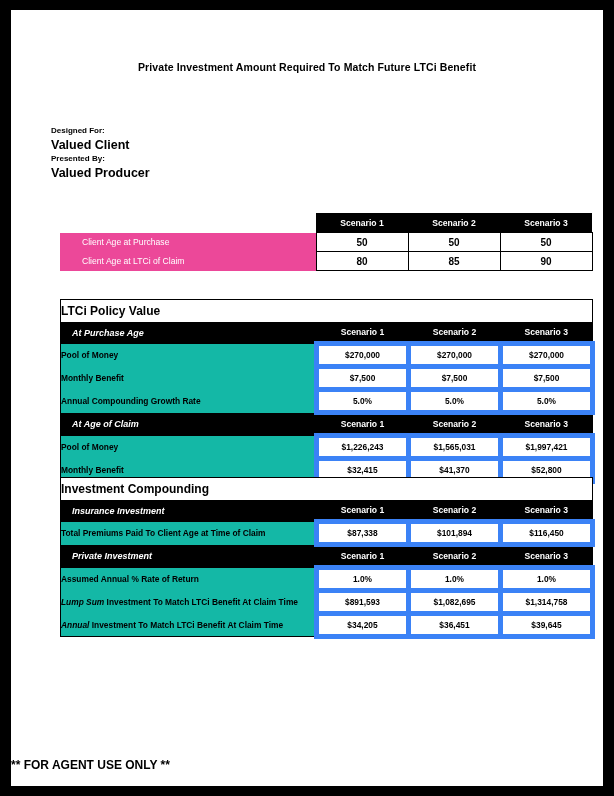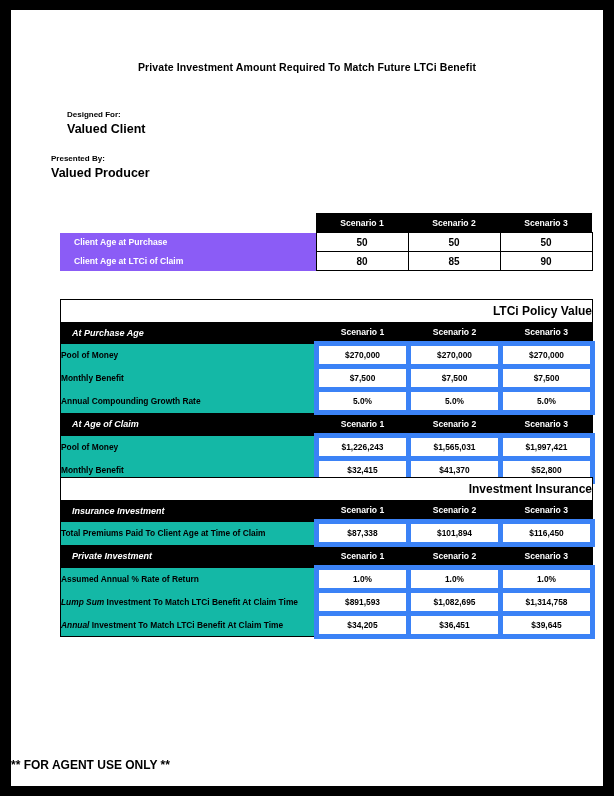--- a/index.html
+++ b/index.html
@@ -43,21 +43,21 @@
     font-size: 10.5px;
     font-weight: bold;
     color: #000;
     letter-spacing: 0.1px;
   }
 
   .meta-block {
     position: absolute;
     left: 40px;
   }
-  .meta-designed { top: 99px; margin-left: 16px; }
+  .meta-designed { top: 115px; }
   .meta-presented { top: 143px; }
 
   .meta-label {
     font-size: 8px;
     font-weight: bold;
     color: #000;
     line-height: 11px;
   }
   .meta-value {
     font-size: 12.5px;
@@ -127,25 +127,25 @@
   }
   #tbl-ages .hdr-sc {
     background: #000000;
     color: #ffffff;
     font-weight: bold;
     font-size: 8.6px;
     text-align: center;
     height: 19px;
   }
   #tbl-ages .lbl {
-    background: #8b5cf6;
+    background: #ec4899;
     color: #ffffff;
-    font-weight: bold;
+    font-weight: normal;
     font-size: 8.6px;
-    padding-left: 14px;
+    padding-left: 22px;
     height: 18px;
     text-align: left;
   }
   #tbl-ages .val {
     background: #ffffff;
     color: #000000;
     font-weight: bold;
     font-size: 10px;
     text-align: center;
     height: 18px;
@@ -154,21 +154,21 @@
 
   
   .tbl-boxed {
     border: 1px solid #000000;
   }
   .tbl-boxed .title-row td {
     background: #ffffff;
     color: #000000;
     font-weight: bold;
     font-size: 12px;
-    text-align: right;
+    text-align: left;
     height: 22px;
     border-bottom: 1px solid #000000;
   }
   .tbl-boxed td.data-cell {
     border: 5px solid #3b82f6;
     background: #ffffff;
     color: #000000;
   }
   .tbl-boxed td.label-cell {
     border-right: 1px solid #000000;
@@ -313,21 +313,21 @@
 
     <table class="tbl tbl-boxed" id="tbl-invest">
       <colgroup>
         <col class="col-label">
           <col class="col-sc">
           <col class="col-sc">
           <col class="col-sc">
       </colgroup>
       <tbody>
         <tr class="title-row">
-          <td colspan="4">Investment Insurance</td>
+          <td colspan="4">Investment Compounding</td>
         </tr>
 
         <tr class="row-black">
           <td class="cell-label">Insurance Investment</td>
           <td class="cell-val">Scenario 1</td>
           <td class="cell-val">Scenario 2</td>
           <td class="cell-val">Scenario 3</td>
         </tr>
 
         <tr>

